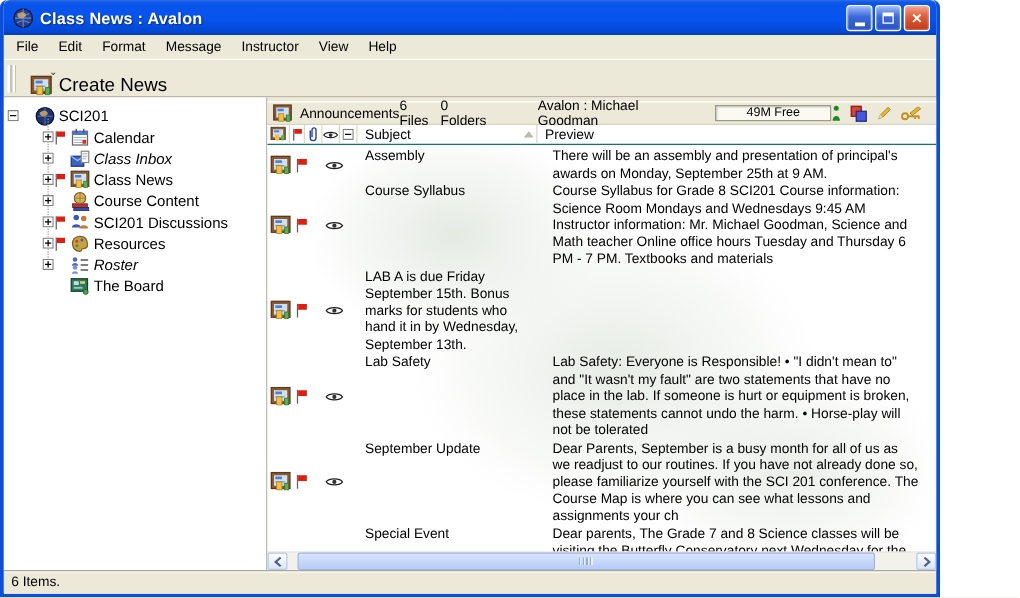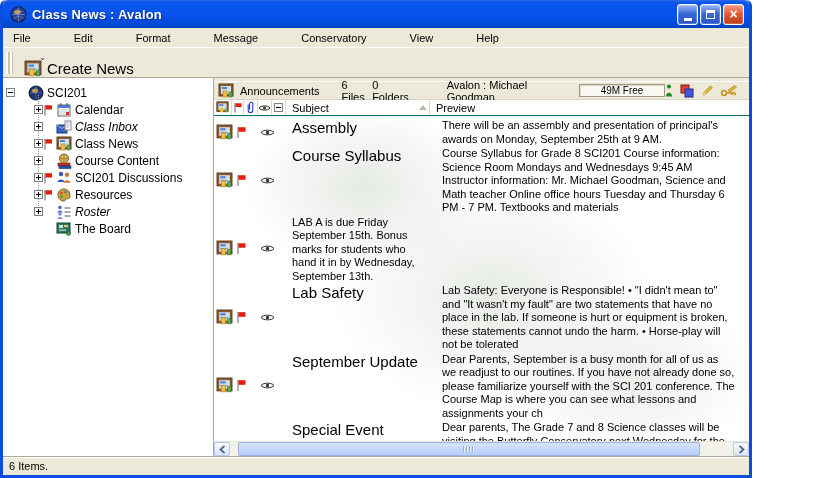--- a/index.html
+++ b/index.html
@@ -16,21 +16,21 @@
   .title-text { color:#fff; font-weight:bold; font-size:13px; text-shadow:1px 1px 1px #12307E; letter-spacing:.2px; }
   .tb-btns { margin-left:auto; display:flex; gap:2px; }
   .tb-btn { width:21px; height:21px; border:1px solid #fff; border-radius:3px; display:flex; align-items:center; justify-content:center;
     background:linear-gradient(#9DBAF6,#3B68D8 45%,#2A53C4); box-shadow:inset 0 0 0 1px rgba(255,255,255,.2); cursor:default; }
   .tb-btn.close { background:linear-gradient(#F4A088,#E25A35 45%,#C03A18); }
   .glyph-min { width:8px; height:3px; background:#fff; margin-top:10px; }
   .glyph-max { width:9px; height:9px; border:1px solid #fff; border-top:3px solid #fff; }
   .glyph-close { color:#fff; font-weight:bold; font-size:14px; line-height:14px; }
 
   
-  .menubar { height:19px; flex:0 0 19px; display:flex; align-items:center; background:#ECE9D8; padding-left:2px;gap:27px; }
+  .menubar { height:19px; flex:0 0 19px; display:flex; align-items:center; background:#ECE9D8; padding-left:2px; }
   .menu-item { font-size:11px; padding:2px 8px; color:#000; }
   .toolbar { height:31px; flex:0 0 31px; display:flex; align-items:center; background:#ECE9D8;
              border-top:1px solid #fff; border-bottom:1px solid #ACA899; padding-left:3px; }
   .grip { width:7px; height:22px; border-left:2px solid #fff; border-right:0; margin-right:4px;
           box-shadow:inset 2px 0 0 #c8c4b0, inset 4px 0 0 #fff, inset 6px 0 0 #c8c4b0; }
   .tool-btn { display:flex; align-items:center; gap:5px; padding:2px 6px; font-size:15px; border:1px solid transparent; border-radius:2px;margin-top:12px; }
   .tool-btn .spark { position:relative; }
   .tool-btn .spark::after { content:"⌄"; position:absolute; top:-7px; right:-4px; font-size:8px; color:#333; }
 
   
@@ -50,21 +50,21 @@
   .italic { font-style:italic; }
   .tree-kids { position:relative; }
   .tree-kids::before { content:""; position:absolute; left:35px; top:-6px; bottom:25px; border-left:1px dotted #9a9a9a; }
   .tree-kids .tree-row { position:relative; z-index:1; }
   .exp svg { display:block; background:#fff; }
 
   
   .annbar { height:19px; flex:0 0 19px; display:flex; align-items:center; background:#ECE9D8;
             border-top:1px solid #fff; border-bottom:1px solid #D8D4C4; font-size:11px; padding-left:4px; }
   .annbar .lbl { margin-left:6px; }
-  .annbar .files { margin-left:22px; } .annbar .folders { margin-left:2px; }
+  .annbar .files { } .annbar .folders { margin-left:2px; }
   .annbar .server { margin-left:34px; }
   .gauge { margin-left:16px; width:97px; height:13px; border:1px solid #9D9A8A; background:#FBFAF2;
            box-shadow:inset 1px 1px 1px #d8d5c5; display:flex; align-items:center; justify-content:center; font-size:10px; }
   .ann-icons { margin-left:auto; display:flex; align-items:center; gap:7px; padding-right:10px; }
 
   
   .colheader { height:16px; flex:0 0 16px; display:flex; align-items:stretch; background:#ffffff; border-bottom:1px solid #0f766e; font-size:11px; }
   .seg { border-right:1px solid #DCD8C8; display:flex; align-items:center; justify-content:center; }
   .seg.s-icon { width:18px; } .seg.s-flag { width:12px; } .seg.s-clip { width:14px; }
   .seg.s-eye { width:14px; } .seg.s-minus { width:14px; }
@@ -75,21 +75,21 @@
   
   .list { flex:1 1 auto; background:#fff; position:relative; overflow:hidden; padding-top:2px; }
   .list::before { content:""; position:absolute; inset:0; pointer-events:none;
     background:
       radial-gradient(ellipse 170px 120px at 28% 22%, #E5EAE3 0%, rgba(229,234,227,0) 70%),
       radial-gradient(ellipse 230px 170px at 52% 55%, #E7ECE5 0%, rgba(231,236,229,0) 70%),
       radial-gradient(ellipse 180px 120px at 78% 80%, #EAEEE8 0%, rgba(234,238,232,0) 70%); }
   .row { position:relative; z-index:1; display:grid; grid-template-columns:46px 26px 150px 1fr; align-items:center; }
   .row .c-icon { display:flex; align-items:center; gap:3px; padding-left:2px; }
   .row .c-eye { display:flex; align-items:center; }
-  .row .c-subj { align-self:start; font-size:15px; padding:1px 0 0 6px; }
+  .row .c-subj { align-self:start; font-size:11px; padding:1px 0 0 6px; }
   .row .c-prev { align-self:start; font-size:11px; line-height:13.5px; padding:1px 14px 0 6px; color:#000; }
   .h2 { min-height:28px; } .h5 { min-height:67px; } .h4 { min-height:62px; }
 
   
   .hscroll { height:15px; flex:0 0 15px; display:flex; background:#F2F1EA; border-top:1px solid #E8E5D8; }
   .sbtn { width:16px; flex:0 0 16px; background:linear-gradient(#FDFEFF,#D9E4F9); border:1px solid #B7C8EE; border-radius:2px;
           display:flex; align-items:center; justify-content:center; }
   .strack { flex:1; position:relative; }
   .sthumb { position:absolute; left:1.5%; top:0; bottom:0; width:92%;
             background:linear-gradient(#D8E4FD,#B6CCF6); border:1px solid #9CB4E4; border-radius:2px; }
@@ -128,21 +128,21 @@
           <div class="glyph-close">×</div>
         </div>
     </div>
   </div>
 
   <div class="menubar">
     <span class="menu-item">File</span>
     <span class="menu-item">Edit</span>
     <span class="menu-item">Format</span>
     <span class="menu-item">Message</span>
-    <span class="menu-item">Conservatory</span>
+    <span class="menu-item">Instructor</span>
     <span class="menu-item">View</span>
     <span class="menu-item">Help</span>
   </div>
 
   <div class="toolbar">
     <div class="grip"></div>
     <div class="tool-btn">
       <span class="ico spark">
         <svg width="18" height="18" viewBox="0 0 16 16">
             <rect x="1" y="1" width="14" height="12" fill="#8A5A33" stroke="#5e3a1c"></rect>

